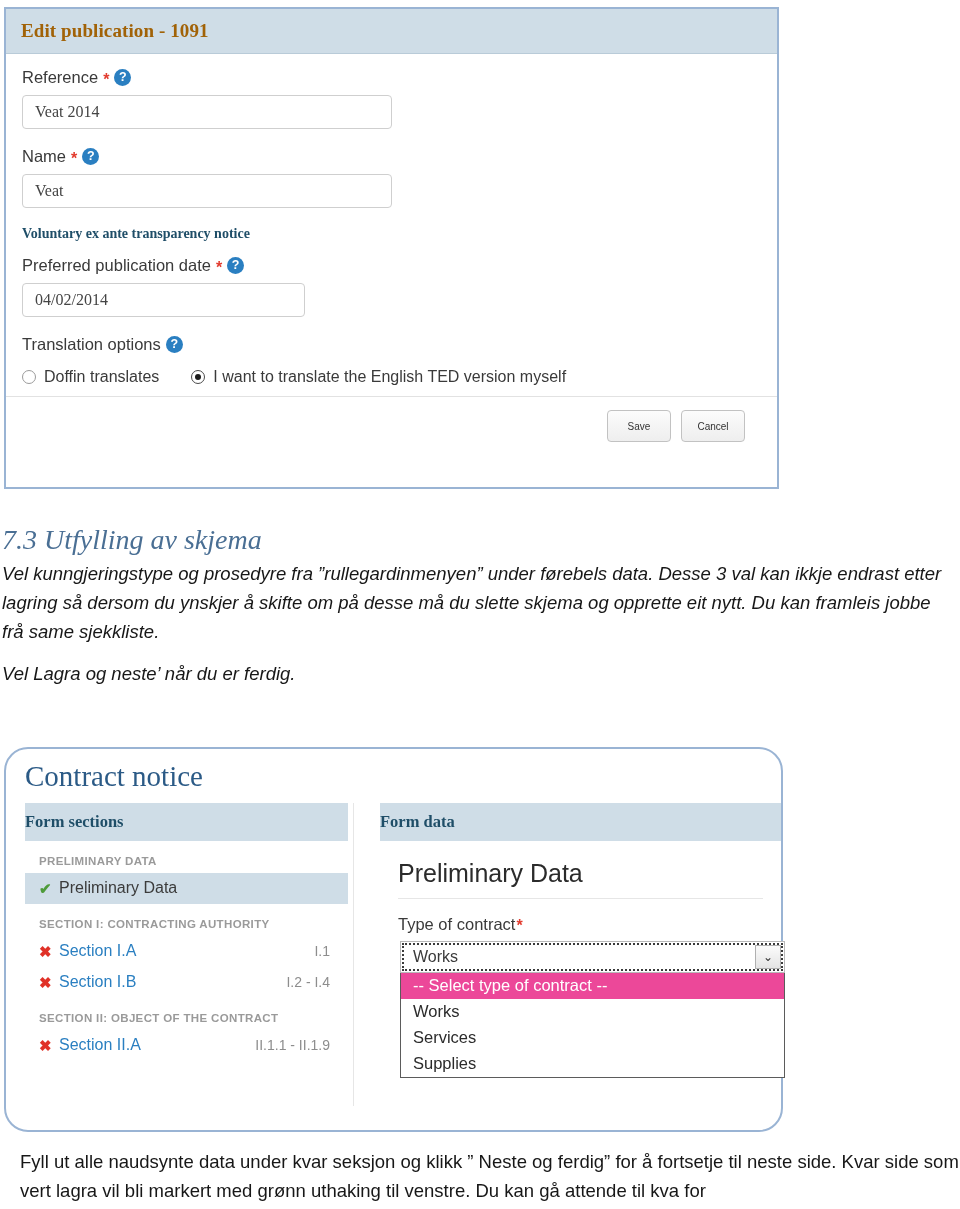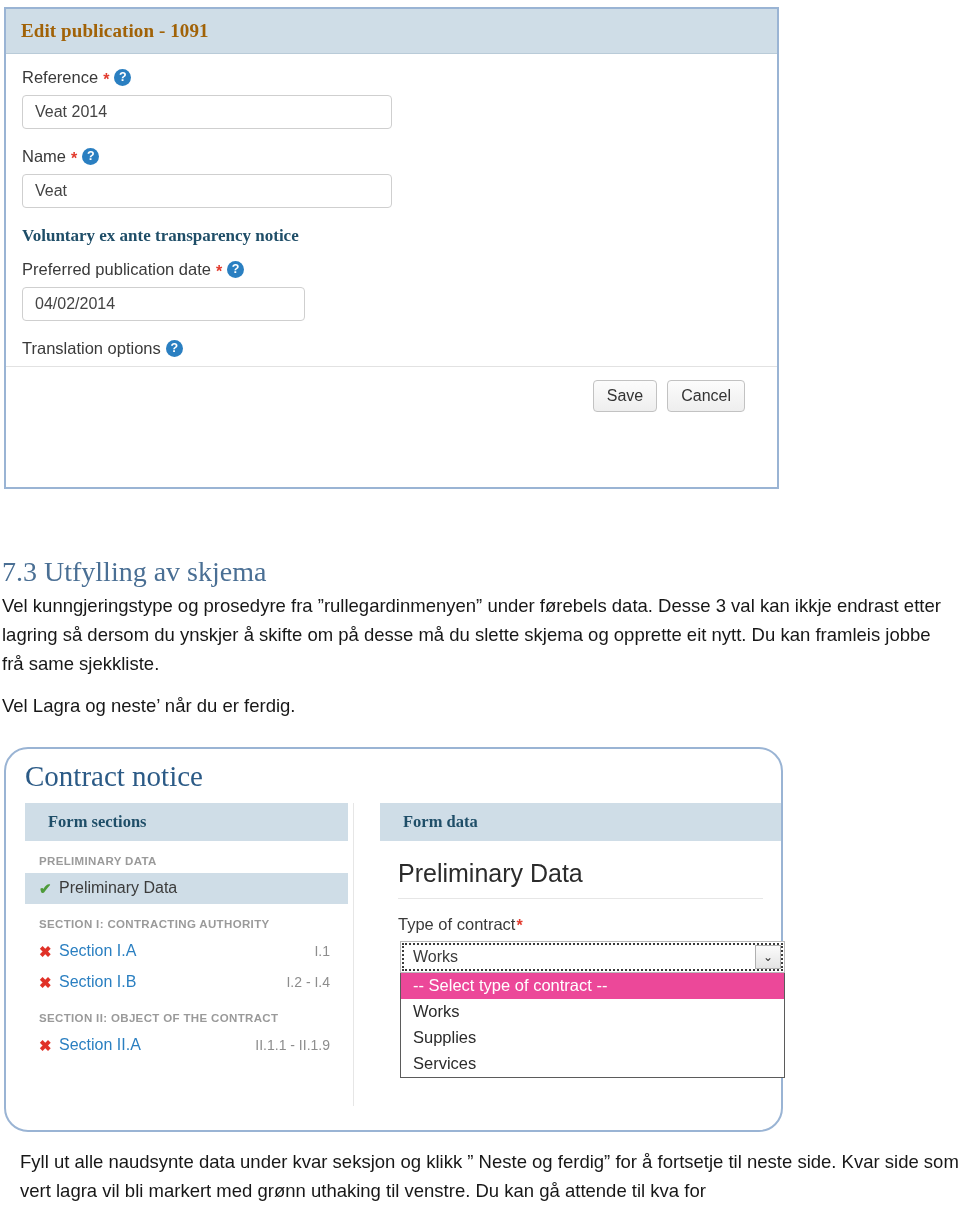--- a/index.html
+++ b/index.html
@@ -87,29 +87,29 @@
     border: 1px solid #cfcfcf;
     border-radius: 4px;
     box-sizing: border-box;
     background: #fff;
     font-size: 16px;
     color: #444;
     padding: 0 12px;
     display: flex;
     align-items: center;
     margin-bottom: 18px;
-    font-family: Liberation Sans, sans-serif;
+    font-family: Liberation Serif, serif;
     margin-top: 8px;
   }
   .text-input.narrow { width: 283px; }
 
   .veat-heading {
     font-family: "Liberation Serif", serif;
     font-weight: bold;
-    font-size: 17px;
+    font-size: 14px;
     color: #1f4e68;
     margin: 6px 0 14px 0;
   }
   .radio-row {
     display: flex;
     align-items: center;
     gap: 8px;
     font-size: 16px;
     color: #3a3a3a;
     margin-top: 14px;
@@ -145,37 +145,38 @@
     justify-content: flex-end;
     gap: 10px;
     padding: 13px 16px 0 0;
   }
   .btn {
     min-width: 64px;
     height: 32px;
     background: linear-gradient(#fcfcfc, #eeeeee);
     border: 1px solid #c2c2c2;
     border-radius: 4px;
-    font-size: 16px;
+    font-size: 10px;
     color: #333;
     display: flex;
     align-items: center;
     justify-content: center;
     padding: 0 13px;
     box-sizing: border-box;
     font-family: "Liberation Sans", sans-serif;
     cursor: pointer;
   }
 
   
   #prose-top {
     position: absolute;
     left: 2px;
-    top: 556px;
+    top: 524px;
     width: 952px;
+    font-style: italic;
   }
   .doc-h2 {
     font-family: "Liberation Serif", serif;
     font-size: 28px;
     color: #4a6f94;
     font-weight: normal;
     margin: 0 0 4px 0;
     line-height: 1.15;
   }
   .doc-p {
@@ -218,21 +219,21 @@
   .cn-col-right {
     flex: 1;
     min-width: 0;
     position: relative;
   }
   .panel-head {
     background: #cfdde7;
     height: 38px;
     display: flex;
     align-items: center;
-    padding-left: 23px;
+    padding-left: 0;
     box-sizing: border-box;
     font-family: "Liberation Serif", serif;
     font-weight: bold;
     font-size: 16.5px;
     color: #1f4e68;
   }
   .cn-col-left .panel-head { width: 323px; }
   .cn-col-right .panel-head { width: 100%; }
 
   .sec-group-label {
@@ -385,20 +386,27 @@
     </div>
     <div class="text-input narrow">
       <span>04/02/2014</span>
     </div>
 
     <div class="field-label">
       <span>Translation options</span>
       <span class="help-icon">?</span>
     </div>
 
+    <div class="radio-row">
+      <span class="radio"></span>
+      <span>Doffin translates</span>
+      <span class="radio-gap"></span>
+      <span class="radio checked"></span>
+      <span>I want to translate the English TED version myself</span>
+    </div>
 
     <div class="divider"></div>
 
     <div class="pub-footer">
       <div class="btn">Save</div>
       <div class="btn">Cancel</div>
     </div>
 
   </div>
 </div>
@@ -457,22 +465,22 @@
       </div>
 
       <div class="select-wrap">
         <div class="select-box">
           <span>Works</span>
           <span class="select-arrow">⌄</span>
         </div>
         <div class="select-list">
           <div class="opt selected">-- Select type of contract --</div>
           <div class="opt">Works</div>
+          <div class="opt">Services</div>
           <div class="opt">Supplies</div>
-          <div class="opt">Services</div>
         </div>
       </div>
     </div>
 
   </div>
 </div>
 
 <div id="prose-bottom">
   <p class="doc-p">Fyll ut alle naudsynte data under kvar seksjon og klikk ” Neste og ferdig” for å fortsetje til neste side. Kvar side som vert lagra vil bli markert med grønn uthaking til venstre.  Du kan gå attende til kva for</p>
 </div>

